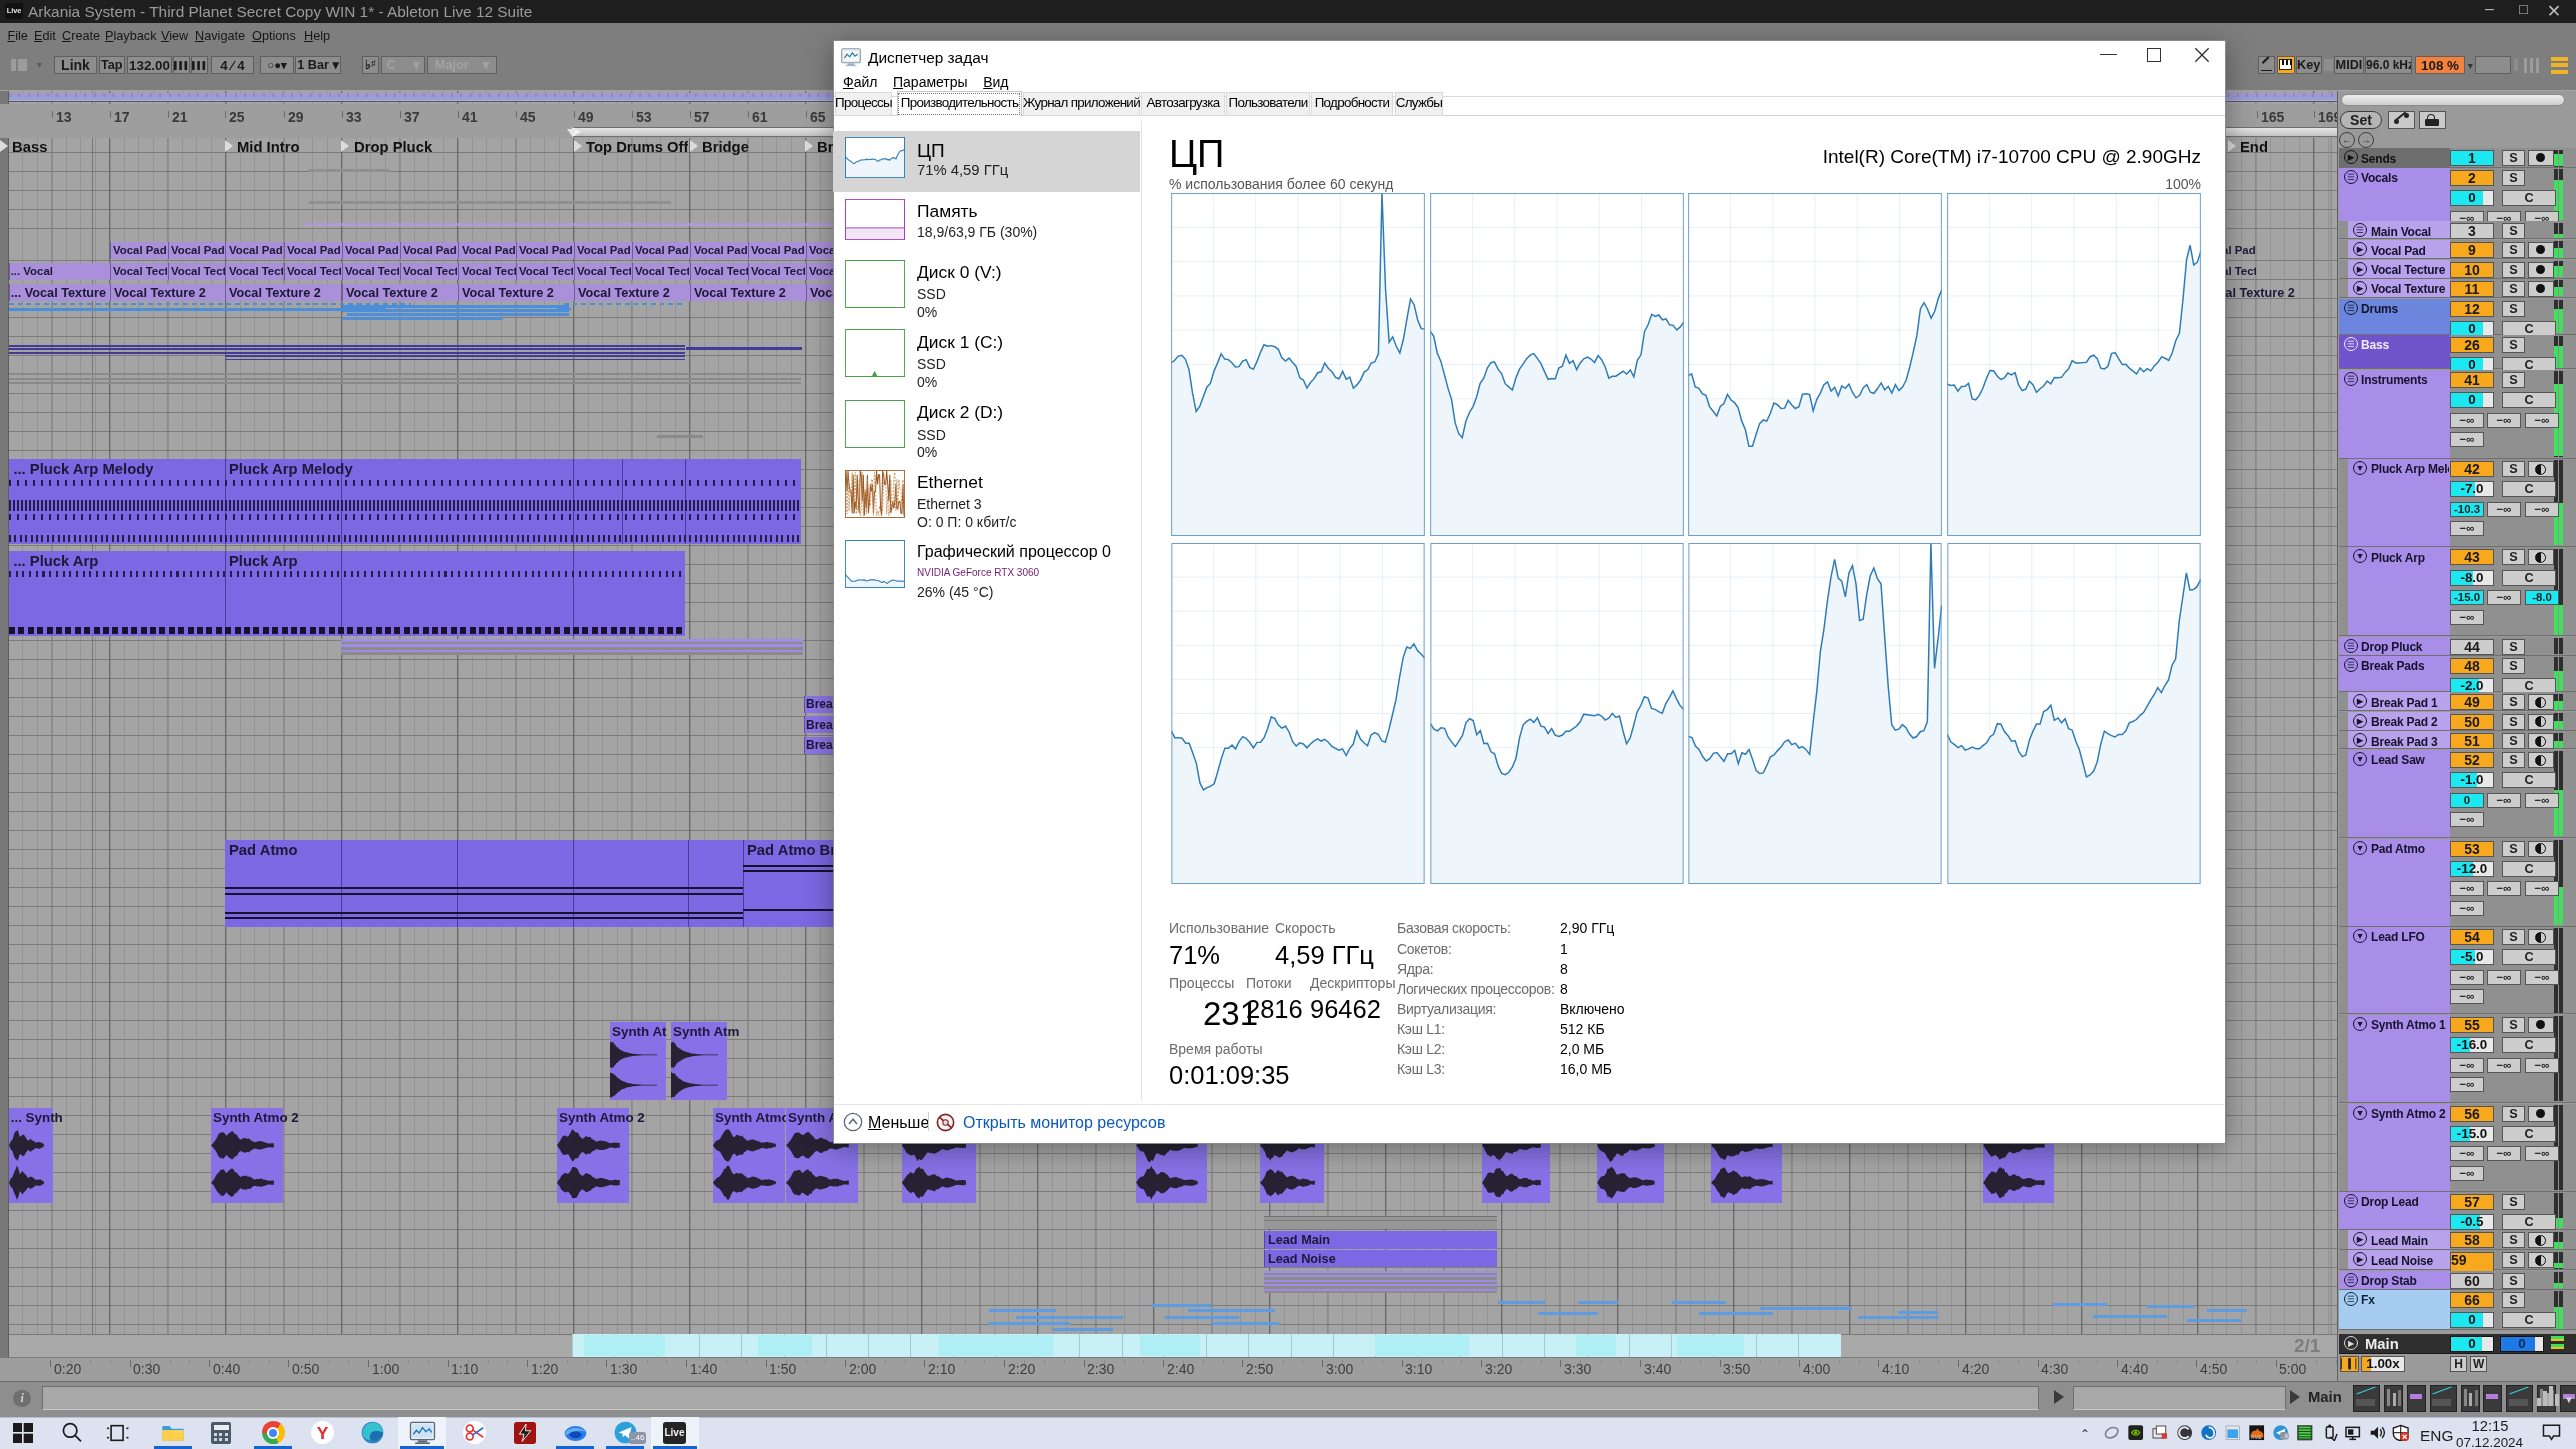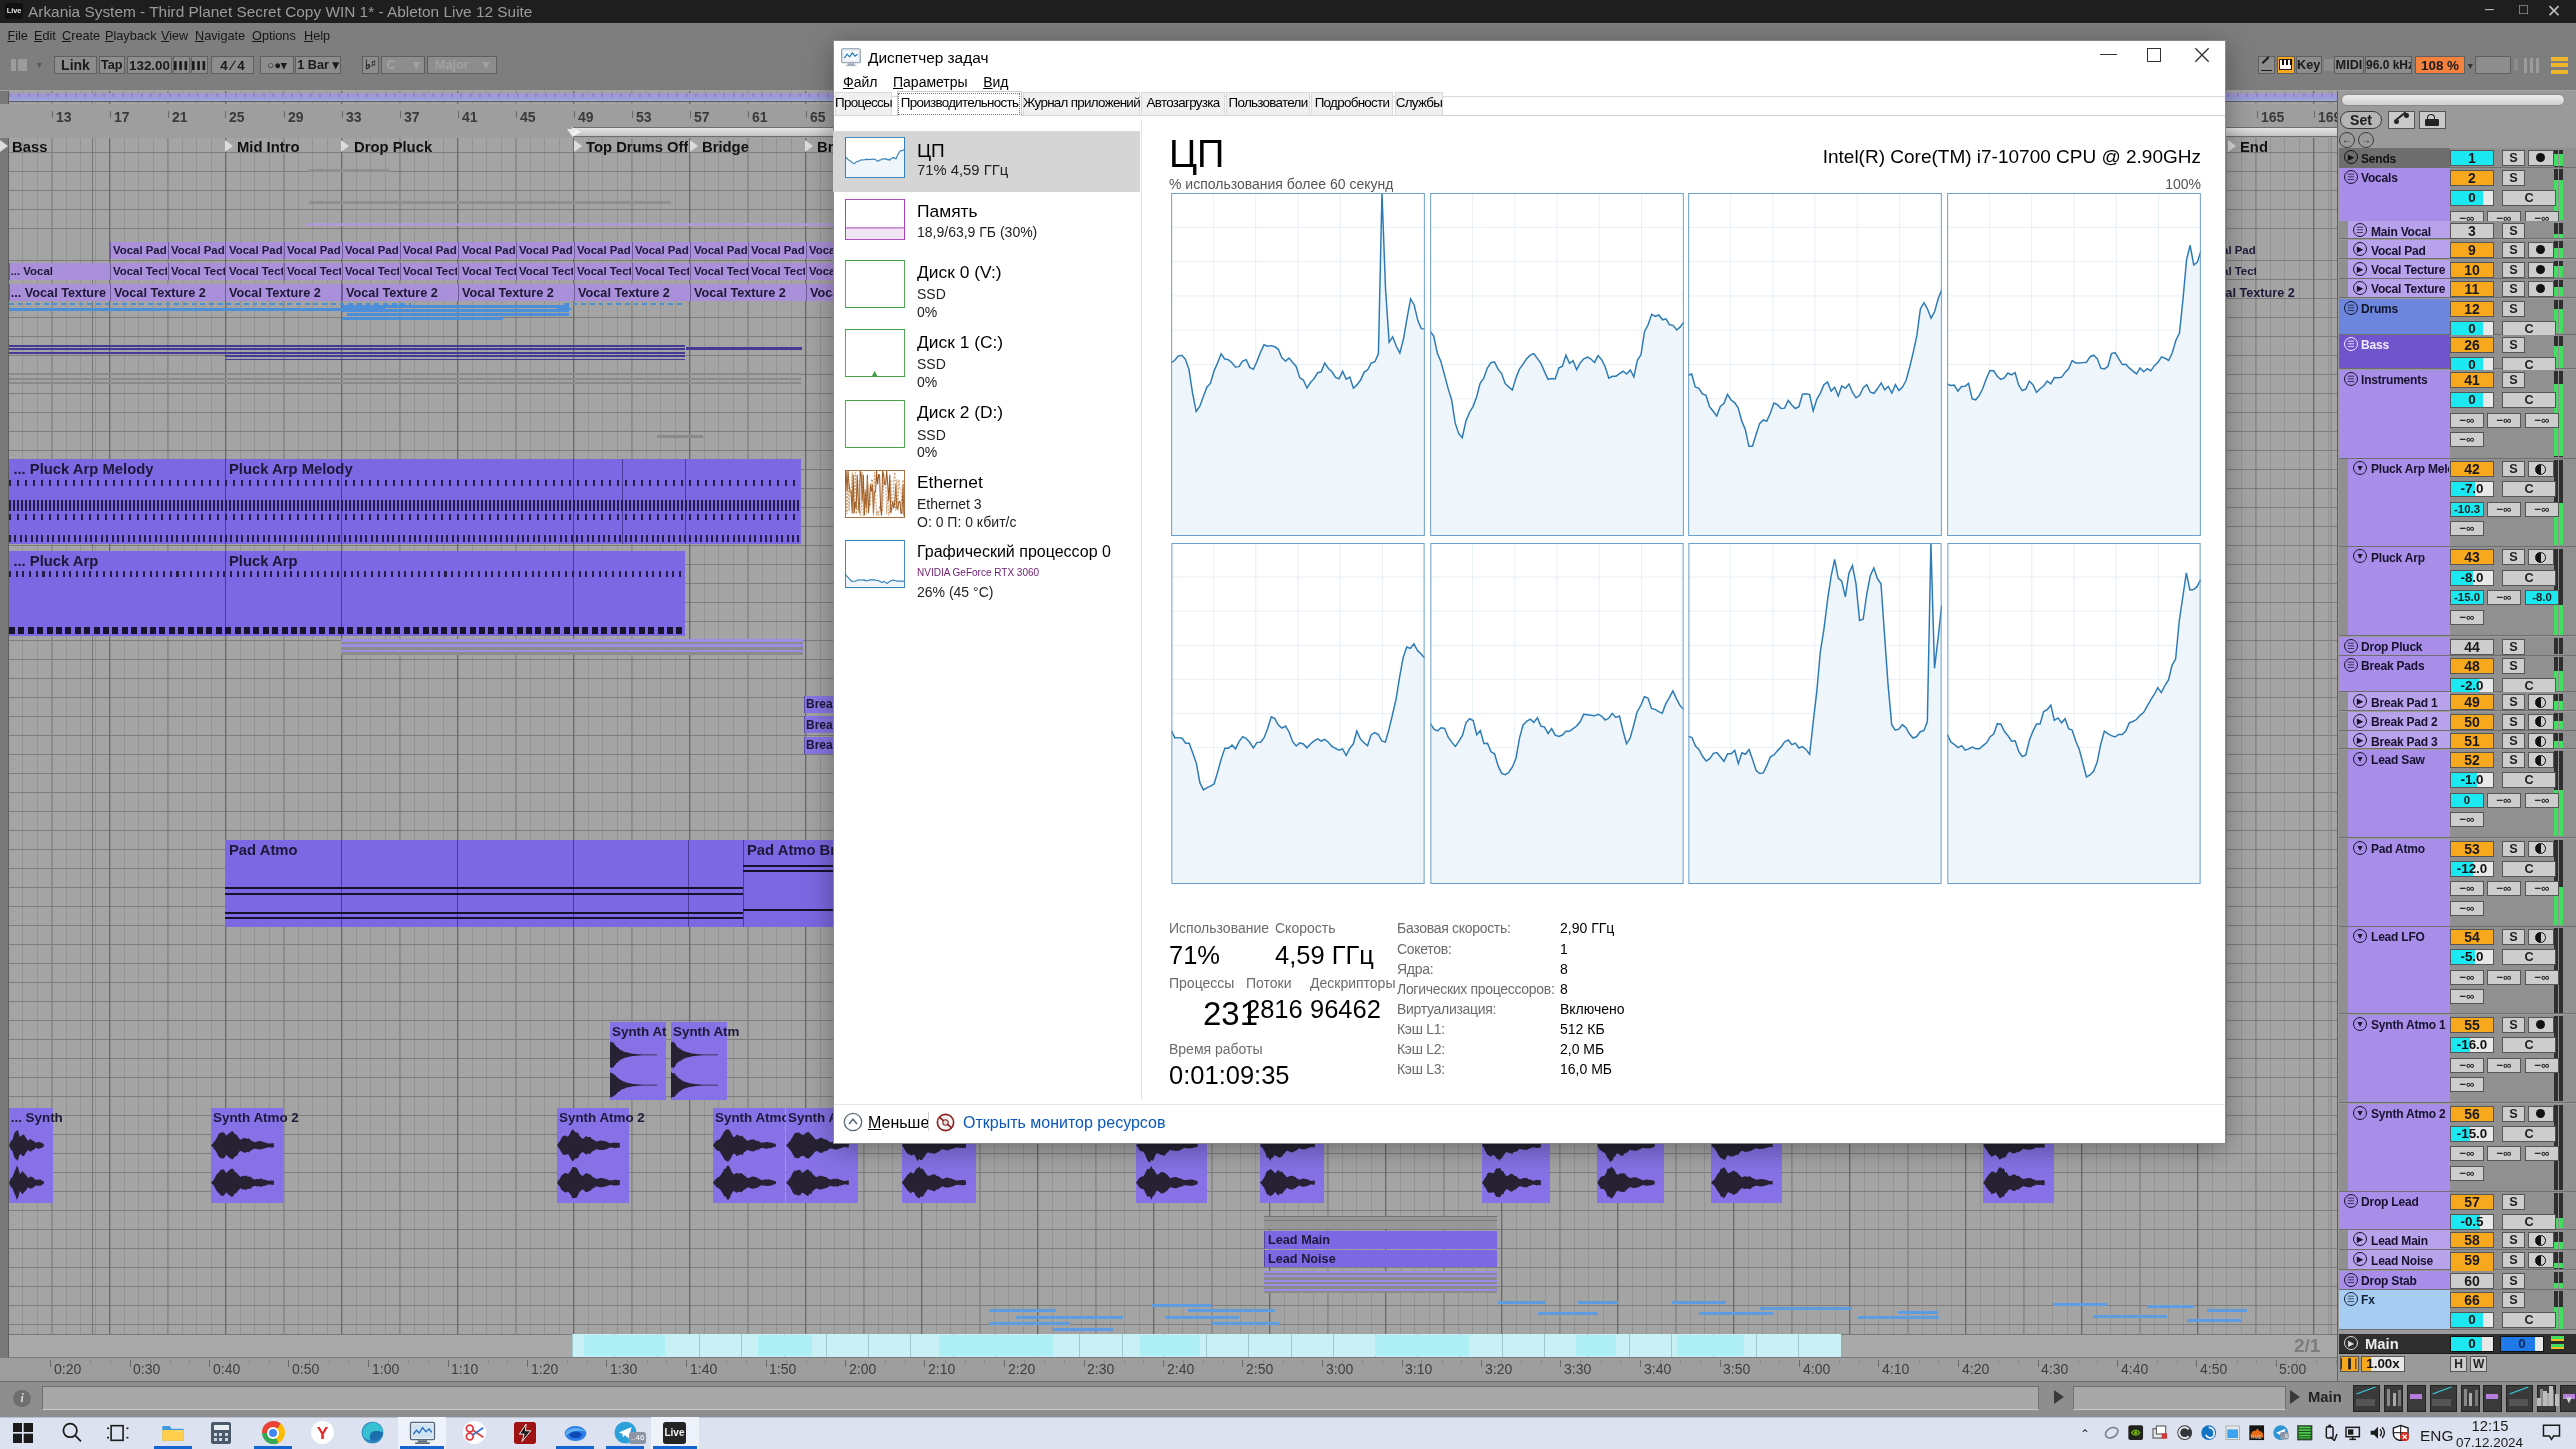--- a/index.html
+++ b/index.html
@@ -1080,21 +1080,21 @@
 <div class="abs" style="left:2528px;top:1232px;width:25.5px;height:16px;background:#cdcdcd;border:0.7px solid #555;"></div>
 <div class="abs" style="left:2535px;top:1235px;width:10.7px;height:10.7px;border-radius:50%;border:1px solid #111;background:linear-gradient(90deg,#111 0 50%,transparent 50%);"></div>
 <div class="abs" style="left:2554px;top:1232px;width:4px;height:17px;background:#2e2e2e;"></div>
 <div class="abs" style="left:2559px;top:1232px;width:4px;height:17px;background:#2e2e2e;"></div>
 <div class="abs" style="left:2554px;top:1242px;width:4px;height:6.7px;background:#3fe05e;"></div>
 <div class="abs" style="left:2559px;top:1242px;width:4px;height:6.7px;background:#3fe05e;"></div>
 <div class="abs" style="left:2339px;top:1250px;width:237px;height:19.5px;background:#909090;border-bottom:0.7px solid #6f6f6f;"></div>
 <div class="abs" style="left:2348px;top:1250px;width:102px;height:19.5px;background:#b8a2ec;border-bottom:0.7px solid #6f6f6f;"></div>
 <div class="abs" style="left:2353px;top:1252px;width:14px;height:14px;border:1.3px solid #16122e;border-radius:50%;color:#16122e;font-size:8.7px;text-align:center;line-height:13.4px;">▶</div>
 <div class="abs lbl" style="left:2371px;top:1254px;width:78px;font-size:12px;letter-spacing:-0.2px;font-weight:bold;color:#16122e;">Lead Noise</div>
-<div class="abs lbl" style="left:2450px;top:1252px;width:44px;height:32px;background:#f7a81d;border:0.7px solid #555;color:#1a1a1a;font-size:14px;font-weight:bold;text-align:center;line-height:14.8px;">59</div>
+<div class="abs lbl" style="left:2450px;top:1252px;width:44px;height:32px;background:#f7a81d;border:0.7px solid #555;color:#1a1a1a;font-size:14px;font-weight:bold;line-height:14.8px;">59</div>
 <div class="abs" style="left:2502px;top:1252px;width:23px;height:16px;background:#cdcdcd;border:0.7px solid #555;color:#222;font-size:12.7px;font-weight:bold;text-align:center;line-height:14.8px;">S</div>
 <div class="abs" style="left:2528px;top:1252px;width:25.5px;height:16px;background:#cdcdcd;border:0.7px solid #555;"></div>
 <div class="abs" style="left:2535px;top:1255px;width:10.7px;height:10.7px;border-radius:50%;border:1px solid #111;background:linear-gradient(90deg,#111 0 50%,transparent 50%);"></div>
 <div class="abs" style="left:2554px;top:1252px;width:4px;height:17px;background:#2e2e2e;"></div>
 <div class="abs" style="left:2559px;top:1252px;width:4px;height:17px;background:#2e2e2e;"></div>
 <div class="abs" style="left:2554px;top:1263px;width:4px;height:5.4px;background:#3fe05e;"></div>
 <div class="abs" style="left:2559px;top:1263px;width:4px;height:5.4px;background:#3fe05e;"></div>
 <div class="abs" style="left:2339px;top:1271px;width:237px;height:19px;background:#909090;border-bottom:0.7px solid #6f6f6f;"></div>
 <div class="abs" style="left:2339px;top:1271px;width:111px;height:19px;background:#a88ee8;border-bottom:0.7px solid #6f6f6f;"></div>
 <div class="abs" style="left:2344px;top:1273px;width:14px;height:14px;border:1.3px solid #16122e;border-radius:50%;color:#16122e;font-size:8.7px;text-align:center;line-height:13.4px;">☰</div>

